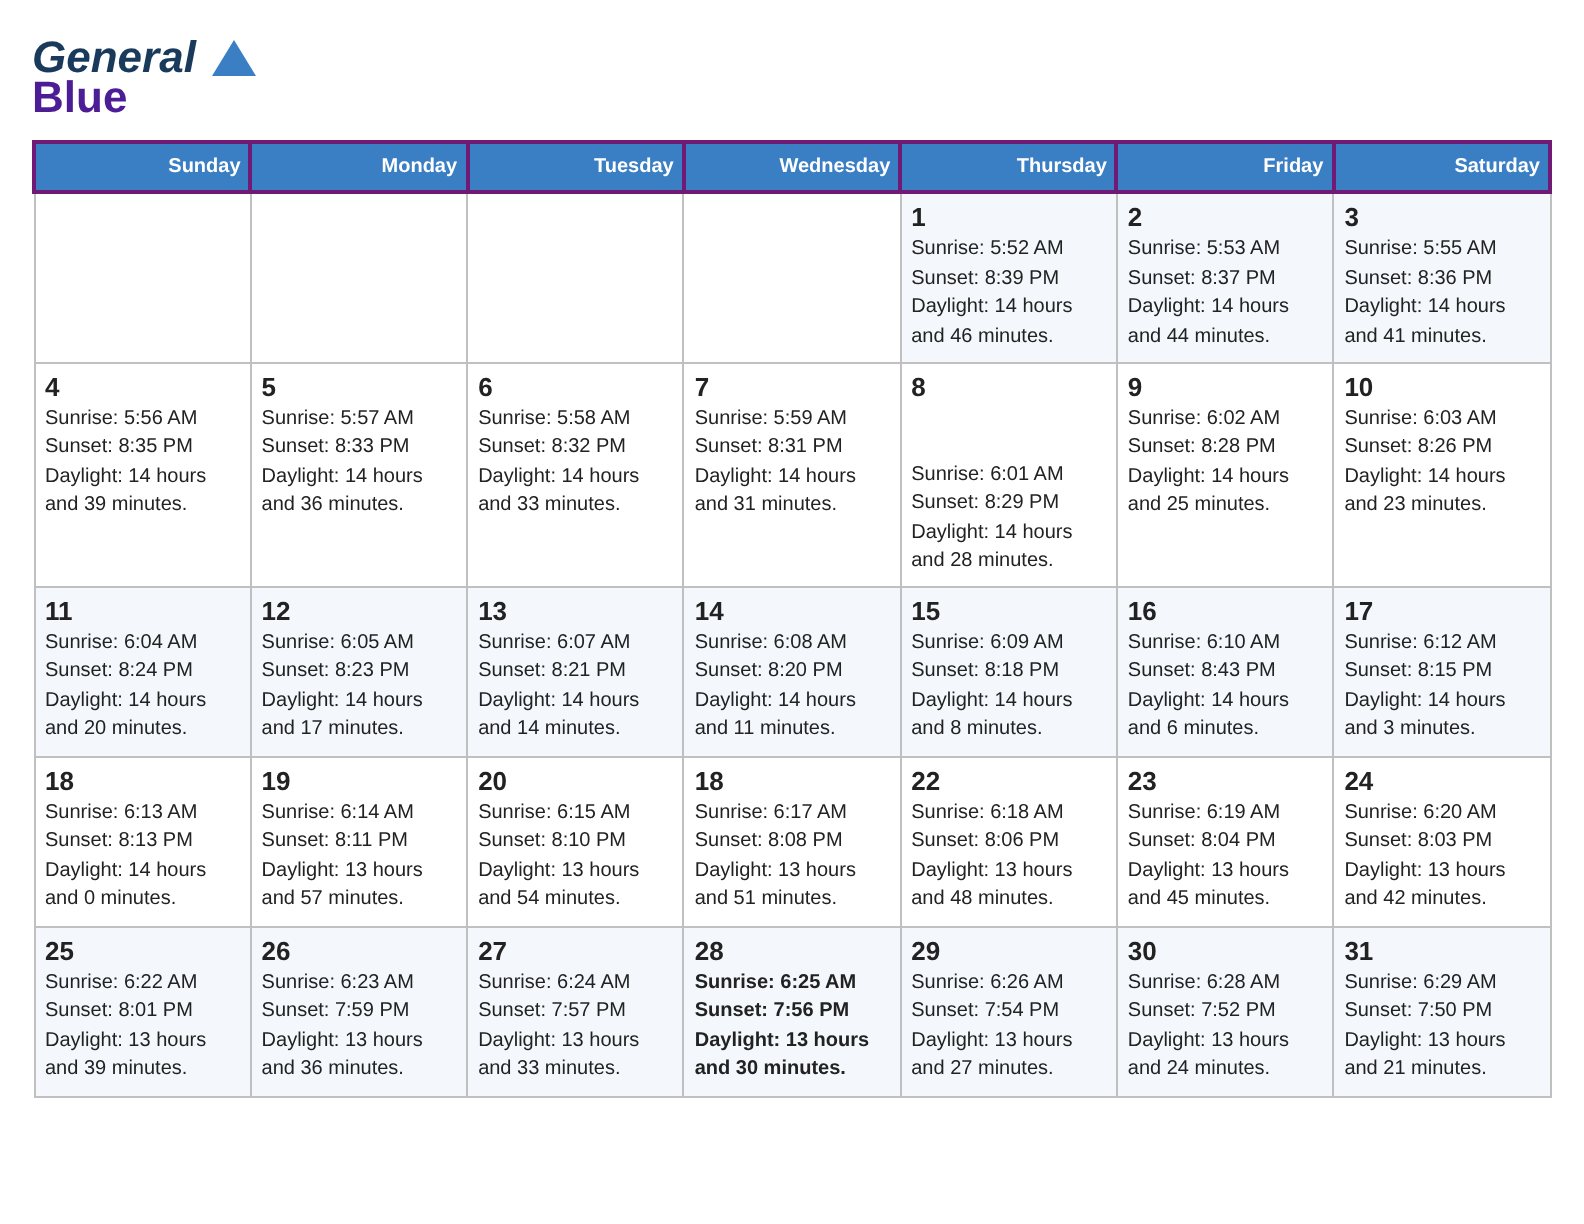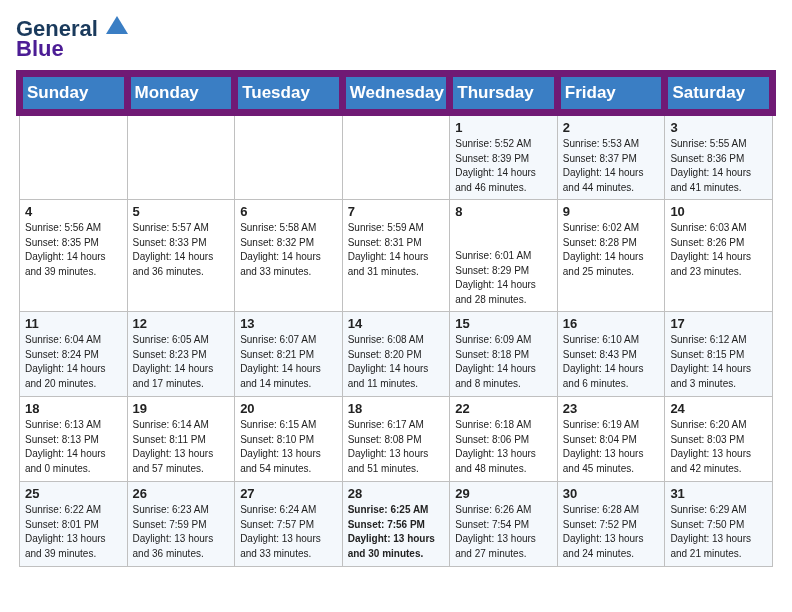--- a/index.html
+++ b/index.html
@@ -34,25 +34,25 @@
       color: #444;
     }
     table {
       width: 100%;
       border-collapse: collapse;
       table-layout: fixed;
     }
     thead tr th {
       background: #3a7ec4;
       color: #fff;
-      font-size: 17px;
+      font-size: 10px;
       font-weight: bold;
       padding: 6px 4px;
-      text-align: left;
-      border: 7px solid #701a75;
+      text-align: right;
+      border: 2px solid #701a75;
     }
     tbody tr td {
       border: 1px solid #c0c0c0;
       vertical-align: top;
       padding: 4px 5px;
       font-size: 10.5px;
       color: #222;
       height: 85px;
       background: #fff;
     }
@@ -71,21 +71,21 @@
     }
     .empty-cell {
       background: #fff !important;
     }
   </style>
 </head>
 <body>
 
 <div class="header-area">
   <div class="logo">
-    <div style="display:flex;align-items:flex-start;gap:8px;">
+    <div style="display:flex;align-items:center;gap:8px;font-style:italic;">
       <span style="font-size:22px;font-weight:bold;color:#1a3a5c;">General</span>
       <svg width="22" height="18" viewBox="0 0 22 18">
         <polygon points="11,0 22,18 0,18" fill="#3a7ec4"></polygon>
       </svg>
     </div>
     <span style="font-size:22px;font-weight:bold;color:#4c1d95;margin-top:-6px;">Blue</span>
   </div>
   <div class="title-area">
     <div class="month-title"></div>
     <div class="location-title"></div>

